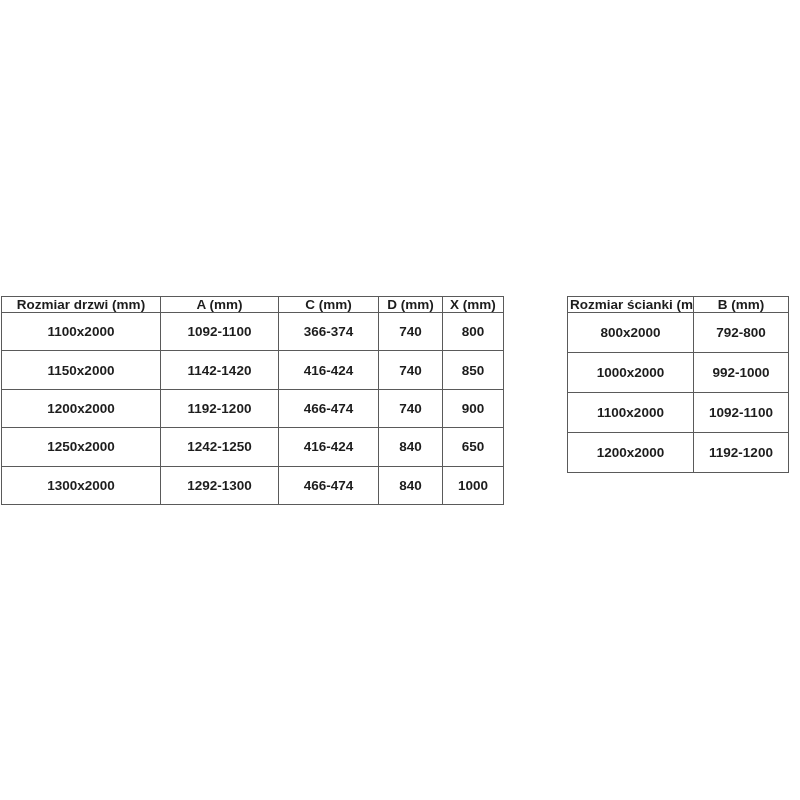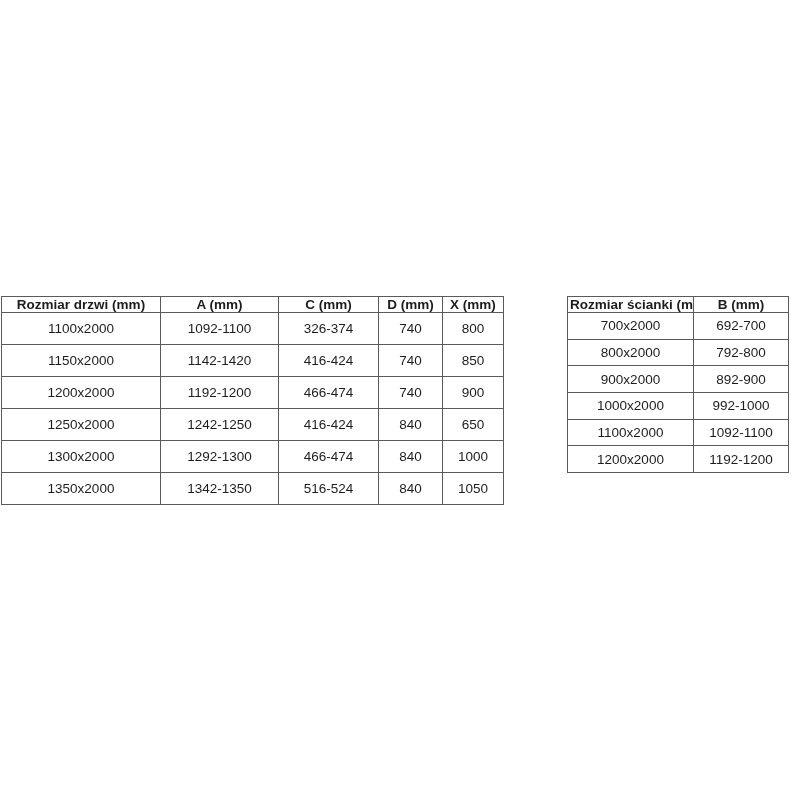--- a/index.html
+++ b/index.html
@@ -27,21 +27,21 @@
   }
   table.dim-table th, table.dim-table td{
     border:1px solid var(--border);
     text-align:center;
     vertical-align:middle;
     padding:0 2px;
     overflow:hidden;
     white-space:nowrap;
   }
   table.dim-table th{font-weight:bold;margin-top:32px;}
-  table.dim-table td{font-weight:normal;}
+  table.dim-table td{font-weight:bold;}
 
   
   #door-table{left:1px;top:296px;width:502px;height:209px;}
   #door-table col.c0{width:159px;}
   #door-table col.c1{width:118px;}
   #door-table col.c2{width:100px;}
   #door-table col.c3{width:64px;}
   #door-table col.c4{width:61px;}
 
   
@@ -68,21 +68,21 @@
         <th>A (mm)</th>
         <th>C (mm)</th>
         <th>D (mm)</th>
         <th>X (mm)</th>
       </tr>
     </thead>
     <tbody>
       <tr>
         <td>1100x2000</td>
         <td>1092-1100</td>
-        <td>326-374</td>
+        <td>366-374</td>
         <td>740</td>
         <td>800</td>
       </tr>
       <tr>
         <td>1150x2000</td>
         <td>1142-1420</td>
         <td>416-424</td>
         <td>740</td>
         <td>850</td>
       </tr>
@@ -100,53 +100,38 @@
         <td>840</td>
         <td>650</td>
       </tr>
       <tr>
         <td>1300x2000</td>
         <td>1292-1300</td>
         <td>466-474</td>
         <td>840</td>
         <td>1000</td>
       </tr>
-      <tr>
-        <td>1350x2000</td>
-        <td>1342-1350</td>
-        <td>516-524</td>
-        <td>840</td>
-        <td>1050</td>
-      </tr>
     </tbody>
   </table>
 
   <table class="dim-table" id="wall-table">
     <colgroup>
       <col class="c0">
         <col class="c1">
     </colgroup>
     <thead>
       <tr>
         <th>Rozmiar ścianki (mm)</th>
         <th>B (mm)</th>
       </tr>
     </thead>
     <tbody>
       <tr>
-        <td>700x2000</td>
-        <td>692-700</td>
-      </tr>
-      <tr>
         <td>800x2000</td>
         <td>792-800</td>
-      </tr>
-      <tr>
-        <td>900x2000</td>
-        <td>892-900</td>
       </tr>
       <tr>
         <td>1000x2000</td>
         <td>992-1000</td>
       </tr>
       <tr>
         <td>1100x2000</td>
         <td>1092-1100</td>
       </tr>
       <tr>

